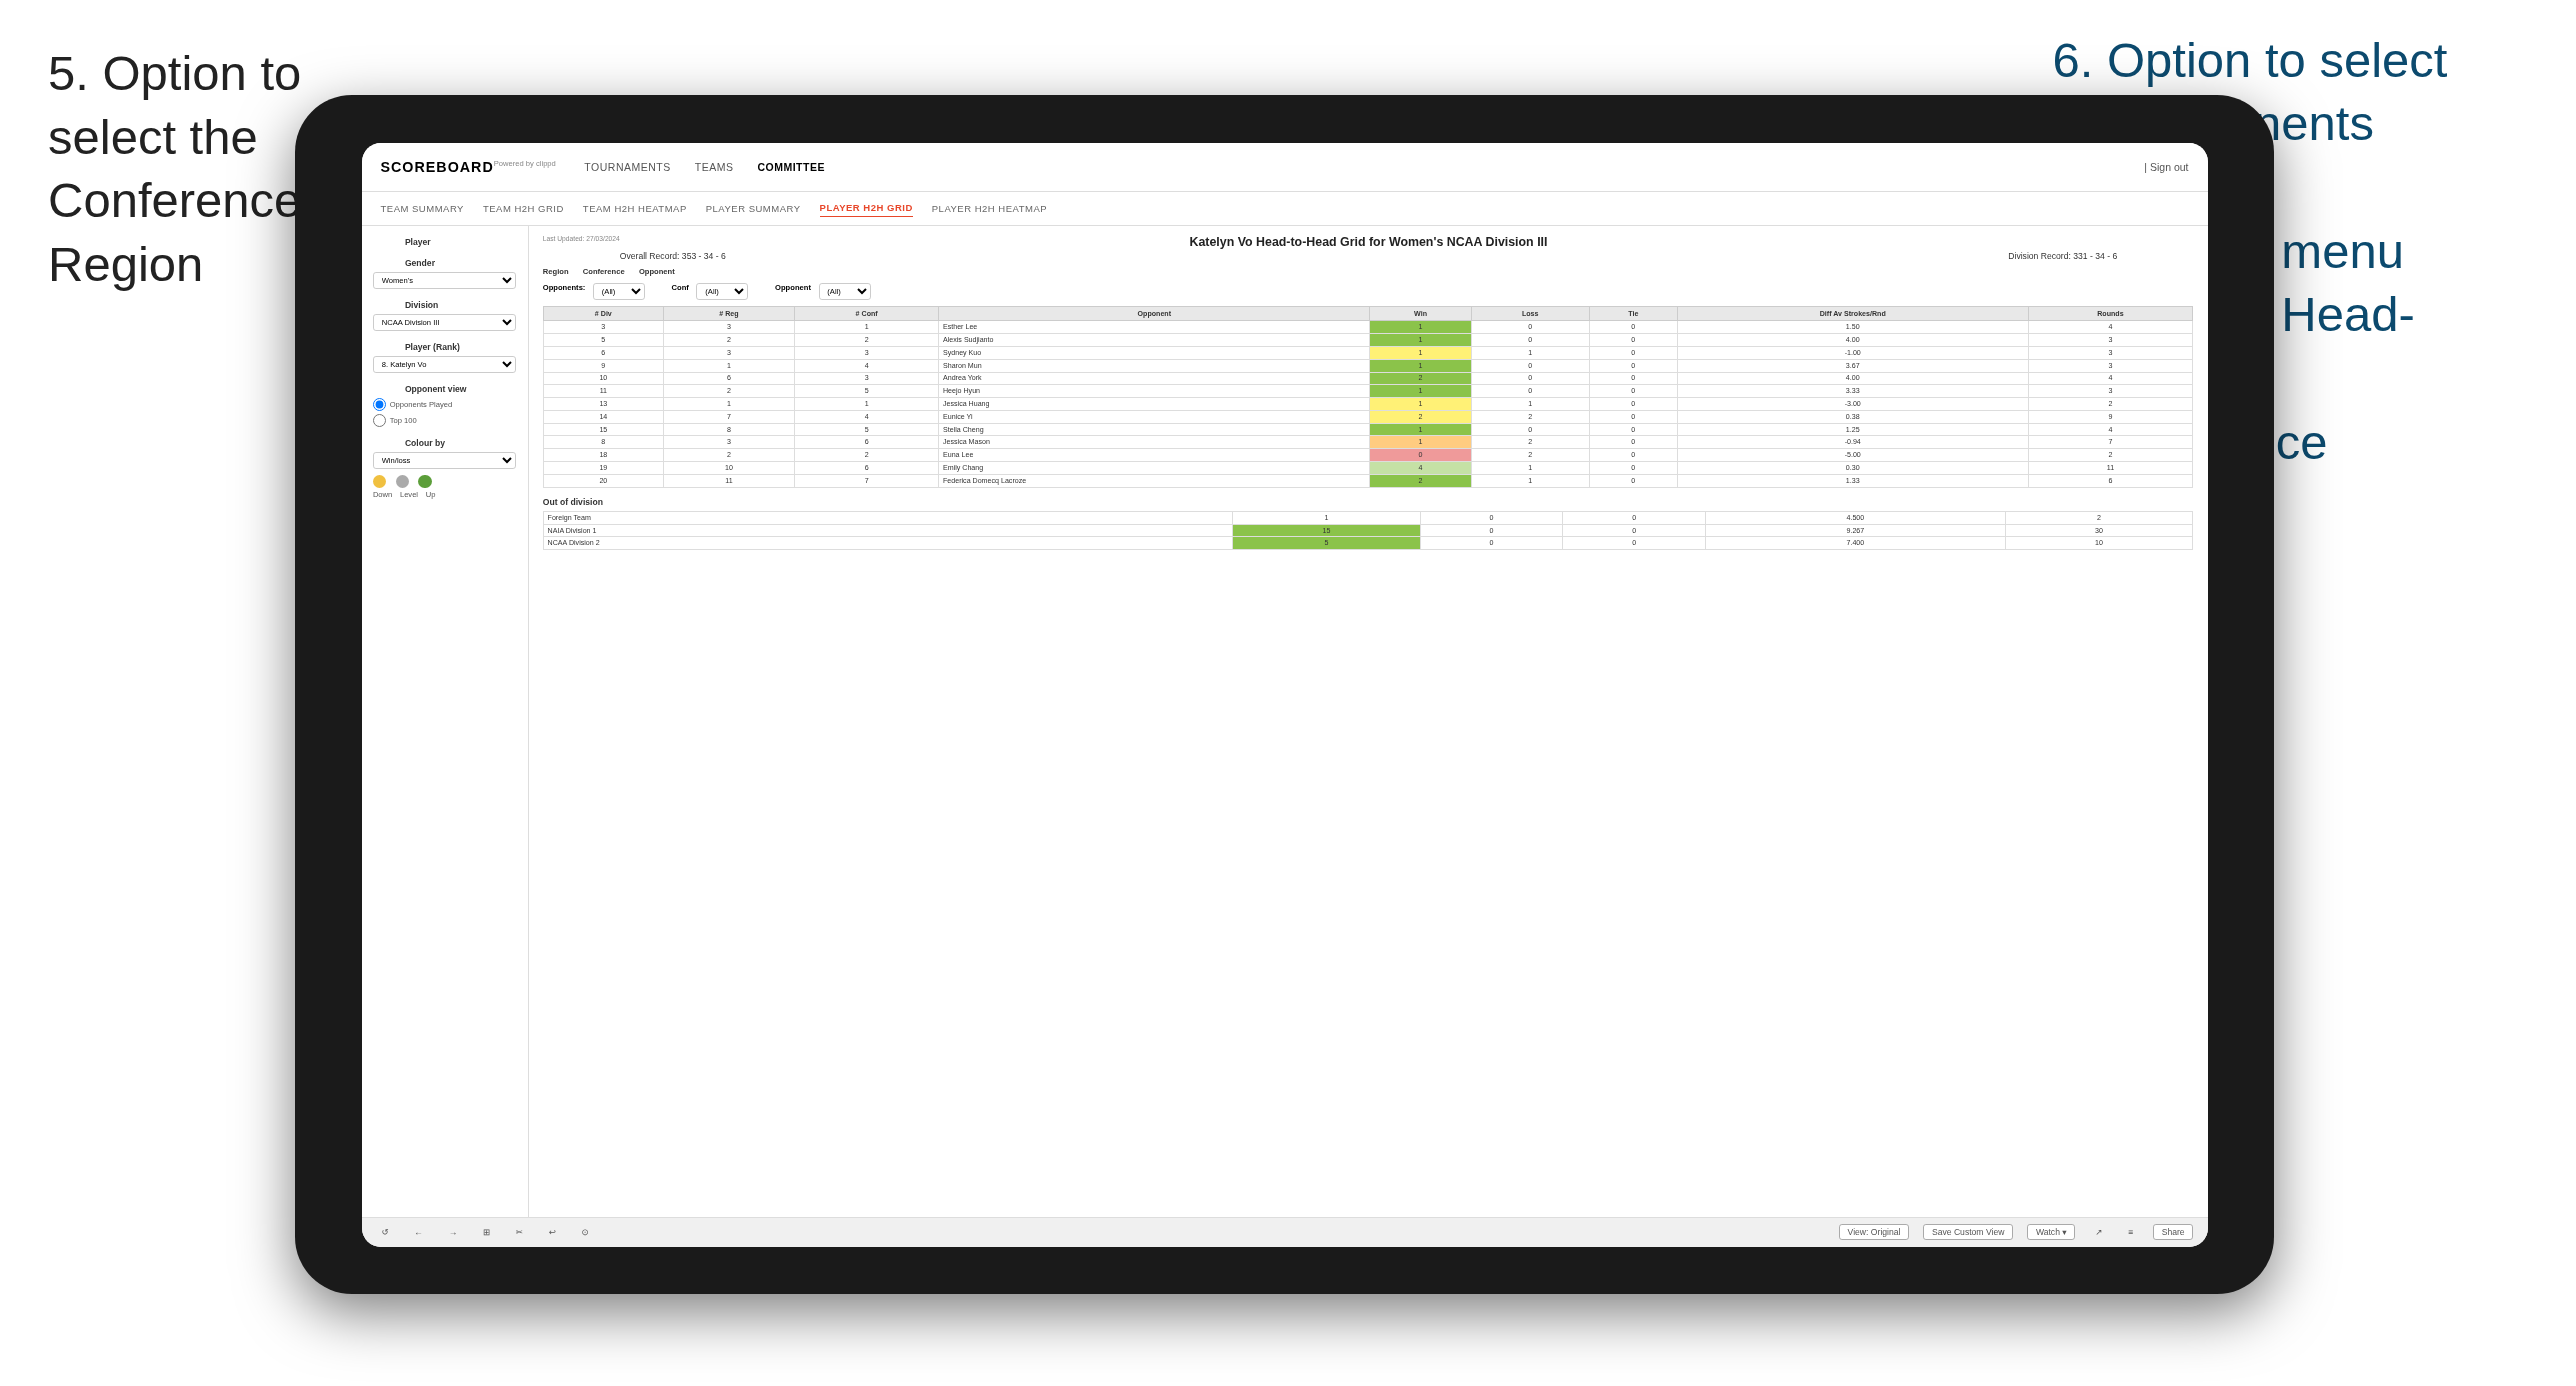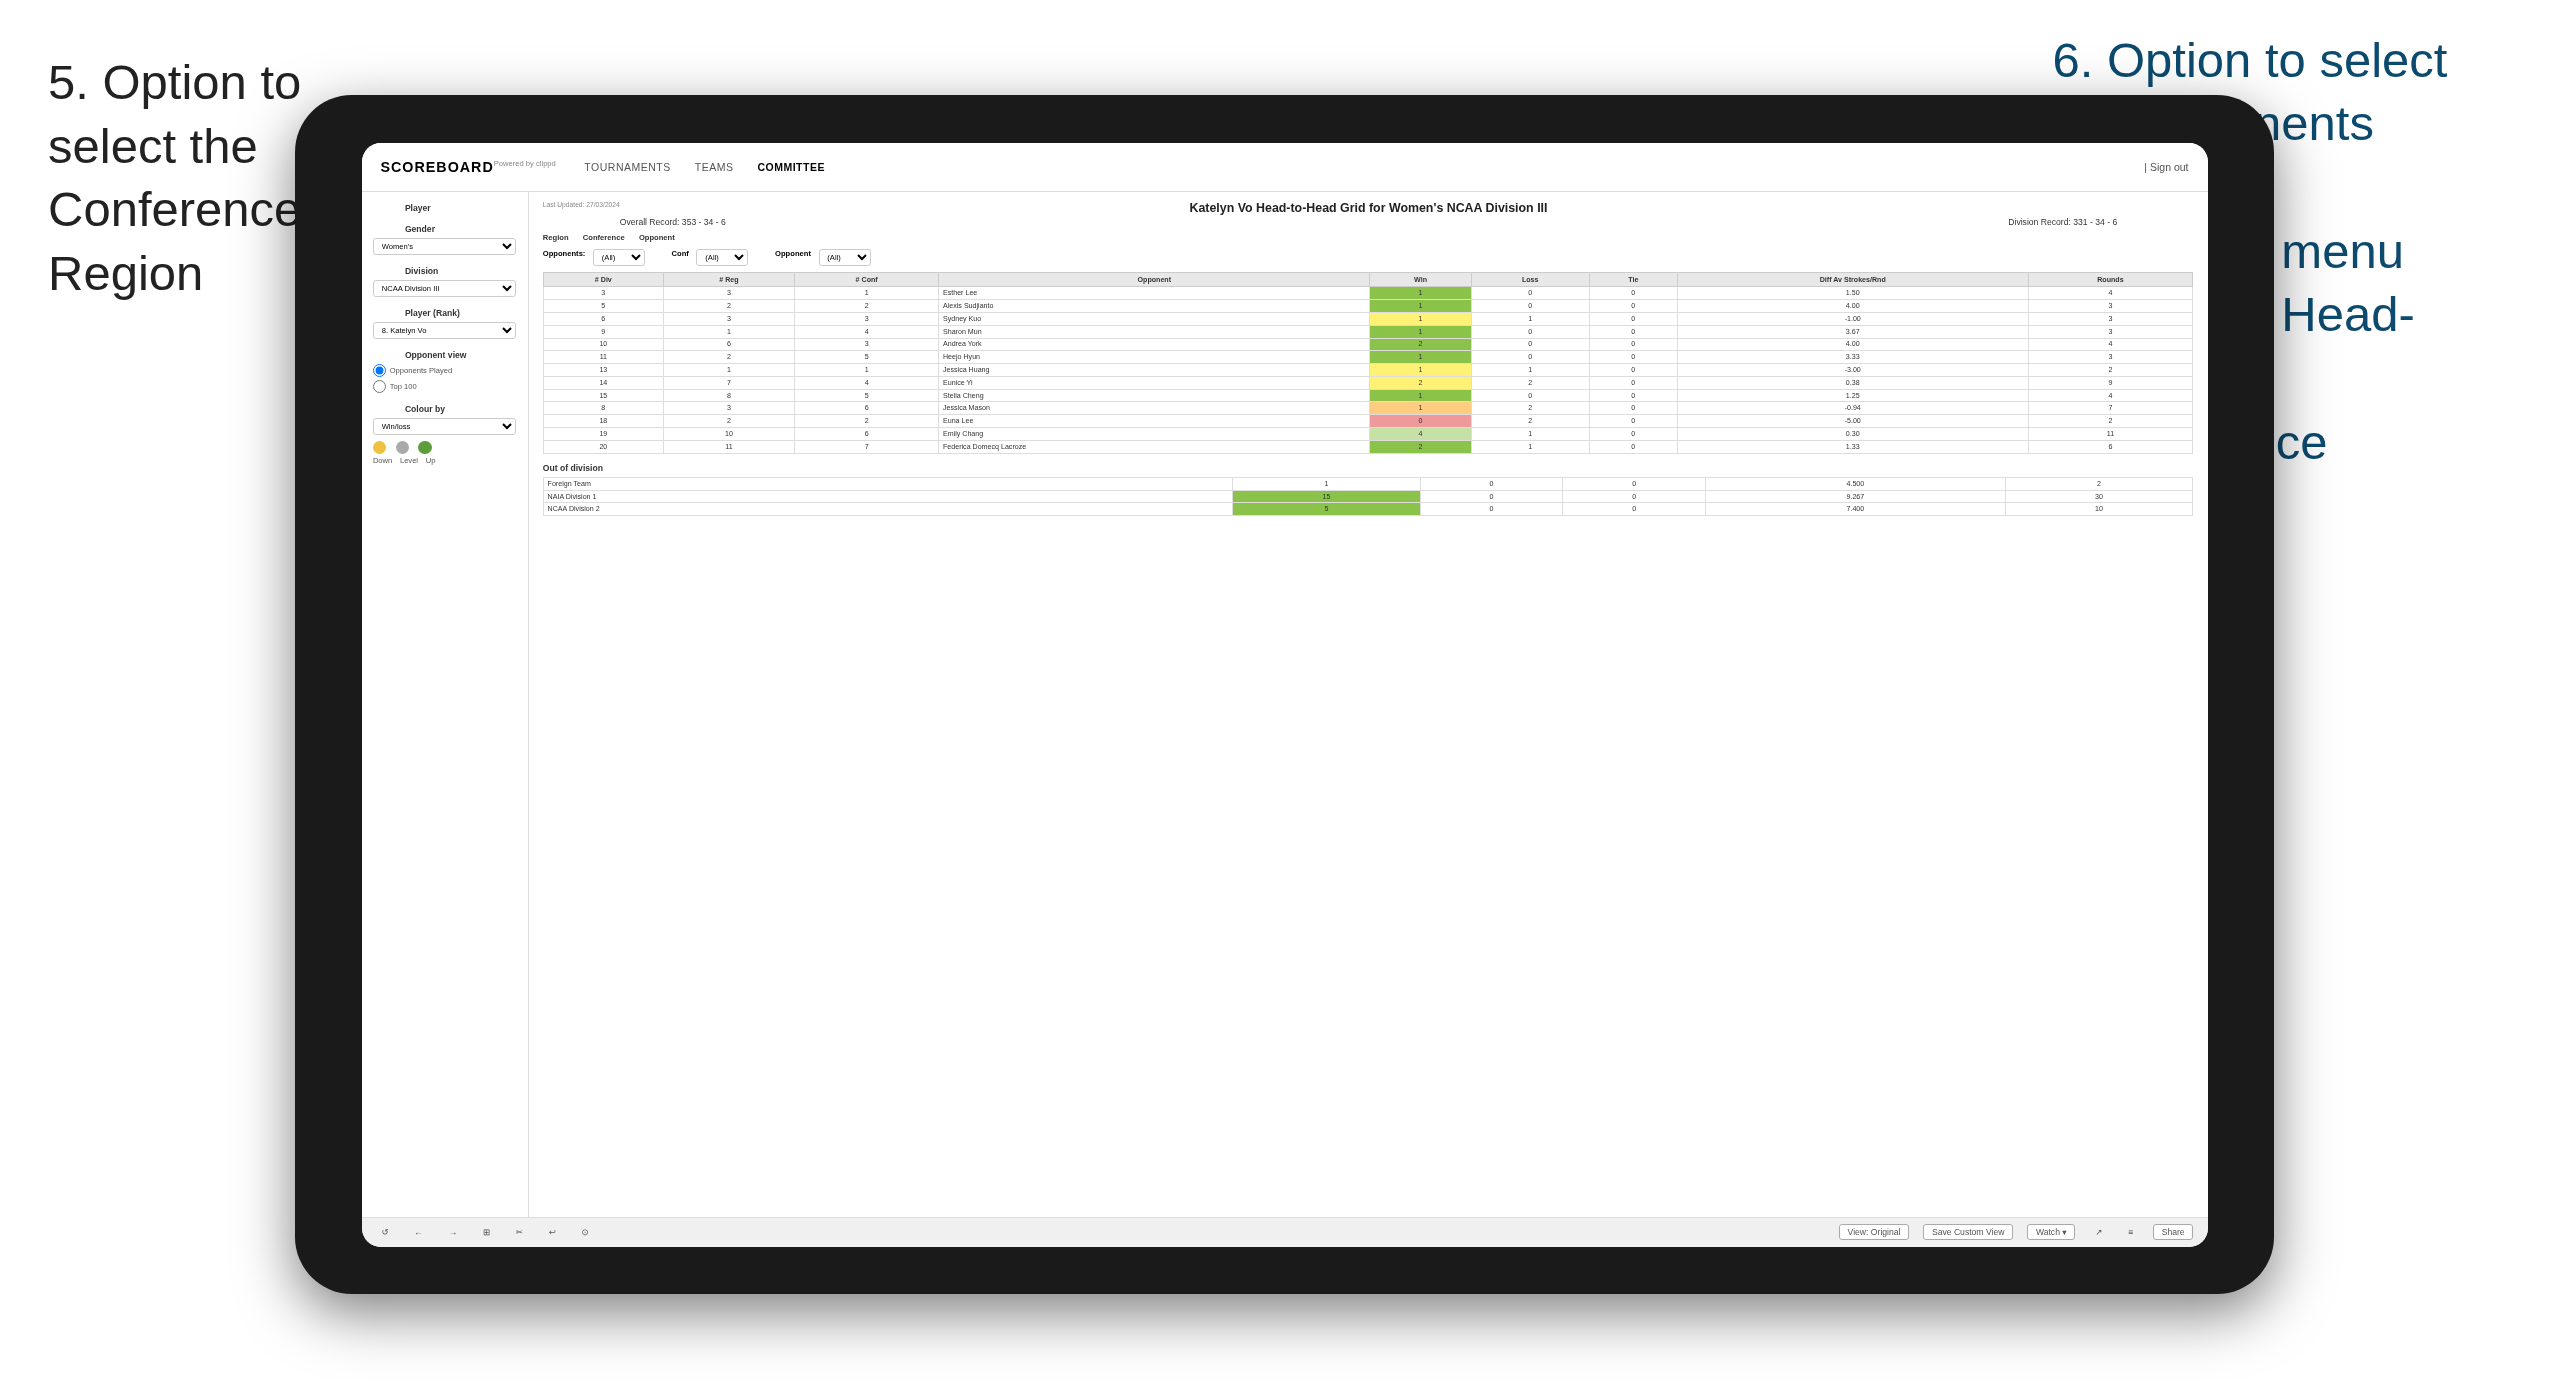--- a/index.html
+++ b/index.html
@@ -8,21 +8,21 @@
       height: 1386px;
       background: #ffffff;
       font-family: Arial, sans-serif;
       position: relative;
       overflow: hidden;
     }
 
     
     .annotation-left {
       position: absolute;
-      top: 51px;
+      top: 42px;
       left: 48px;
       font-size: 49px;
       font-weight: 400;
       color: #222;
       line-height: 1.3;
       width: 362px;
     }
 
     
     .annotation-right {
@@ -432,20 +432,28 @@
           <span class="logo-sub">Powered by clippd</span>
         </div>
         <div class="top-nav-items">
           <span class="top-nav-item">TOURNAMENTS</span>
           <span class="top-nav-item">TEAMS</span>
           <span class="top-nav-item active">COMMITTEE</span>
         </div>
         <span class="sign-out">| Sign out</span>
       </div>
 
+      <div class="sub-nav">
+        <span class="sub-nav-item">TEAM SUMMARY</span>
+        <span class="sub-nav-item">TEAM H2H GRID</span>
+        <span class="sub-nav-item">TEAM H2H HEATMAP</span>
+        <span class="sub-nav-item">PLAYER SUMMARY</span>
+        <span class="sub-nav-item active">PLAYER H2H GRID</span>
+        <span class="sub-nav-item">PLAYER H2H HEATMAP</span>
+      </div>
 
       <div class="main-content">
 
         <div class="sidebar">
           <div class="sidebar-section">
             <div class="sidebar-label">Player</div>
           </div>
 
           <div class="sidebar-section">
             <div class="sidebar-label">Gender</div>

